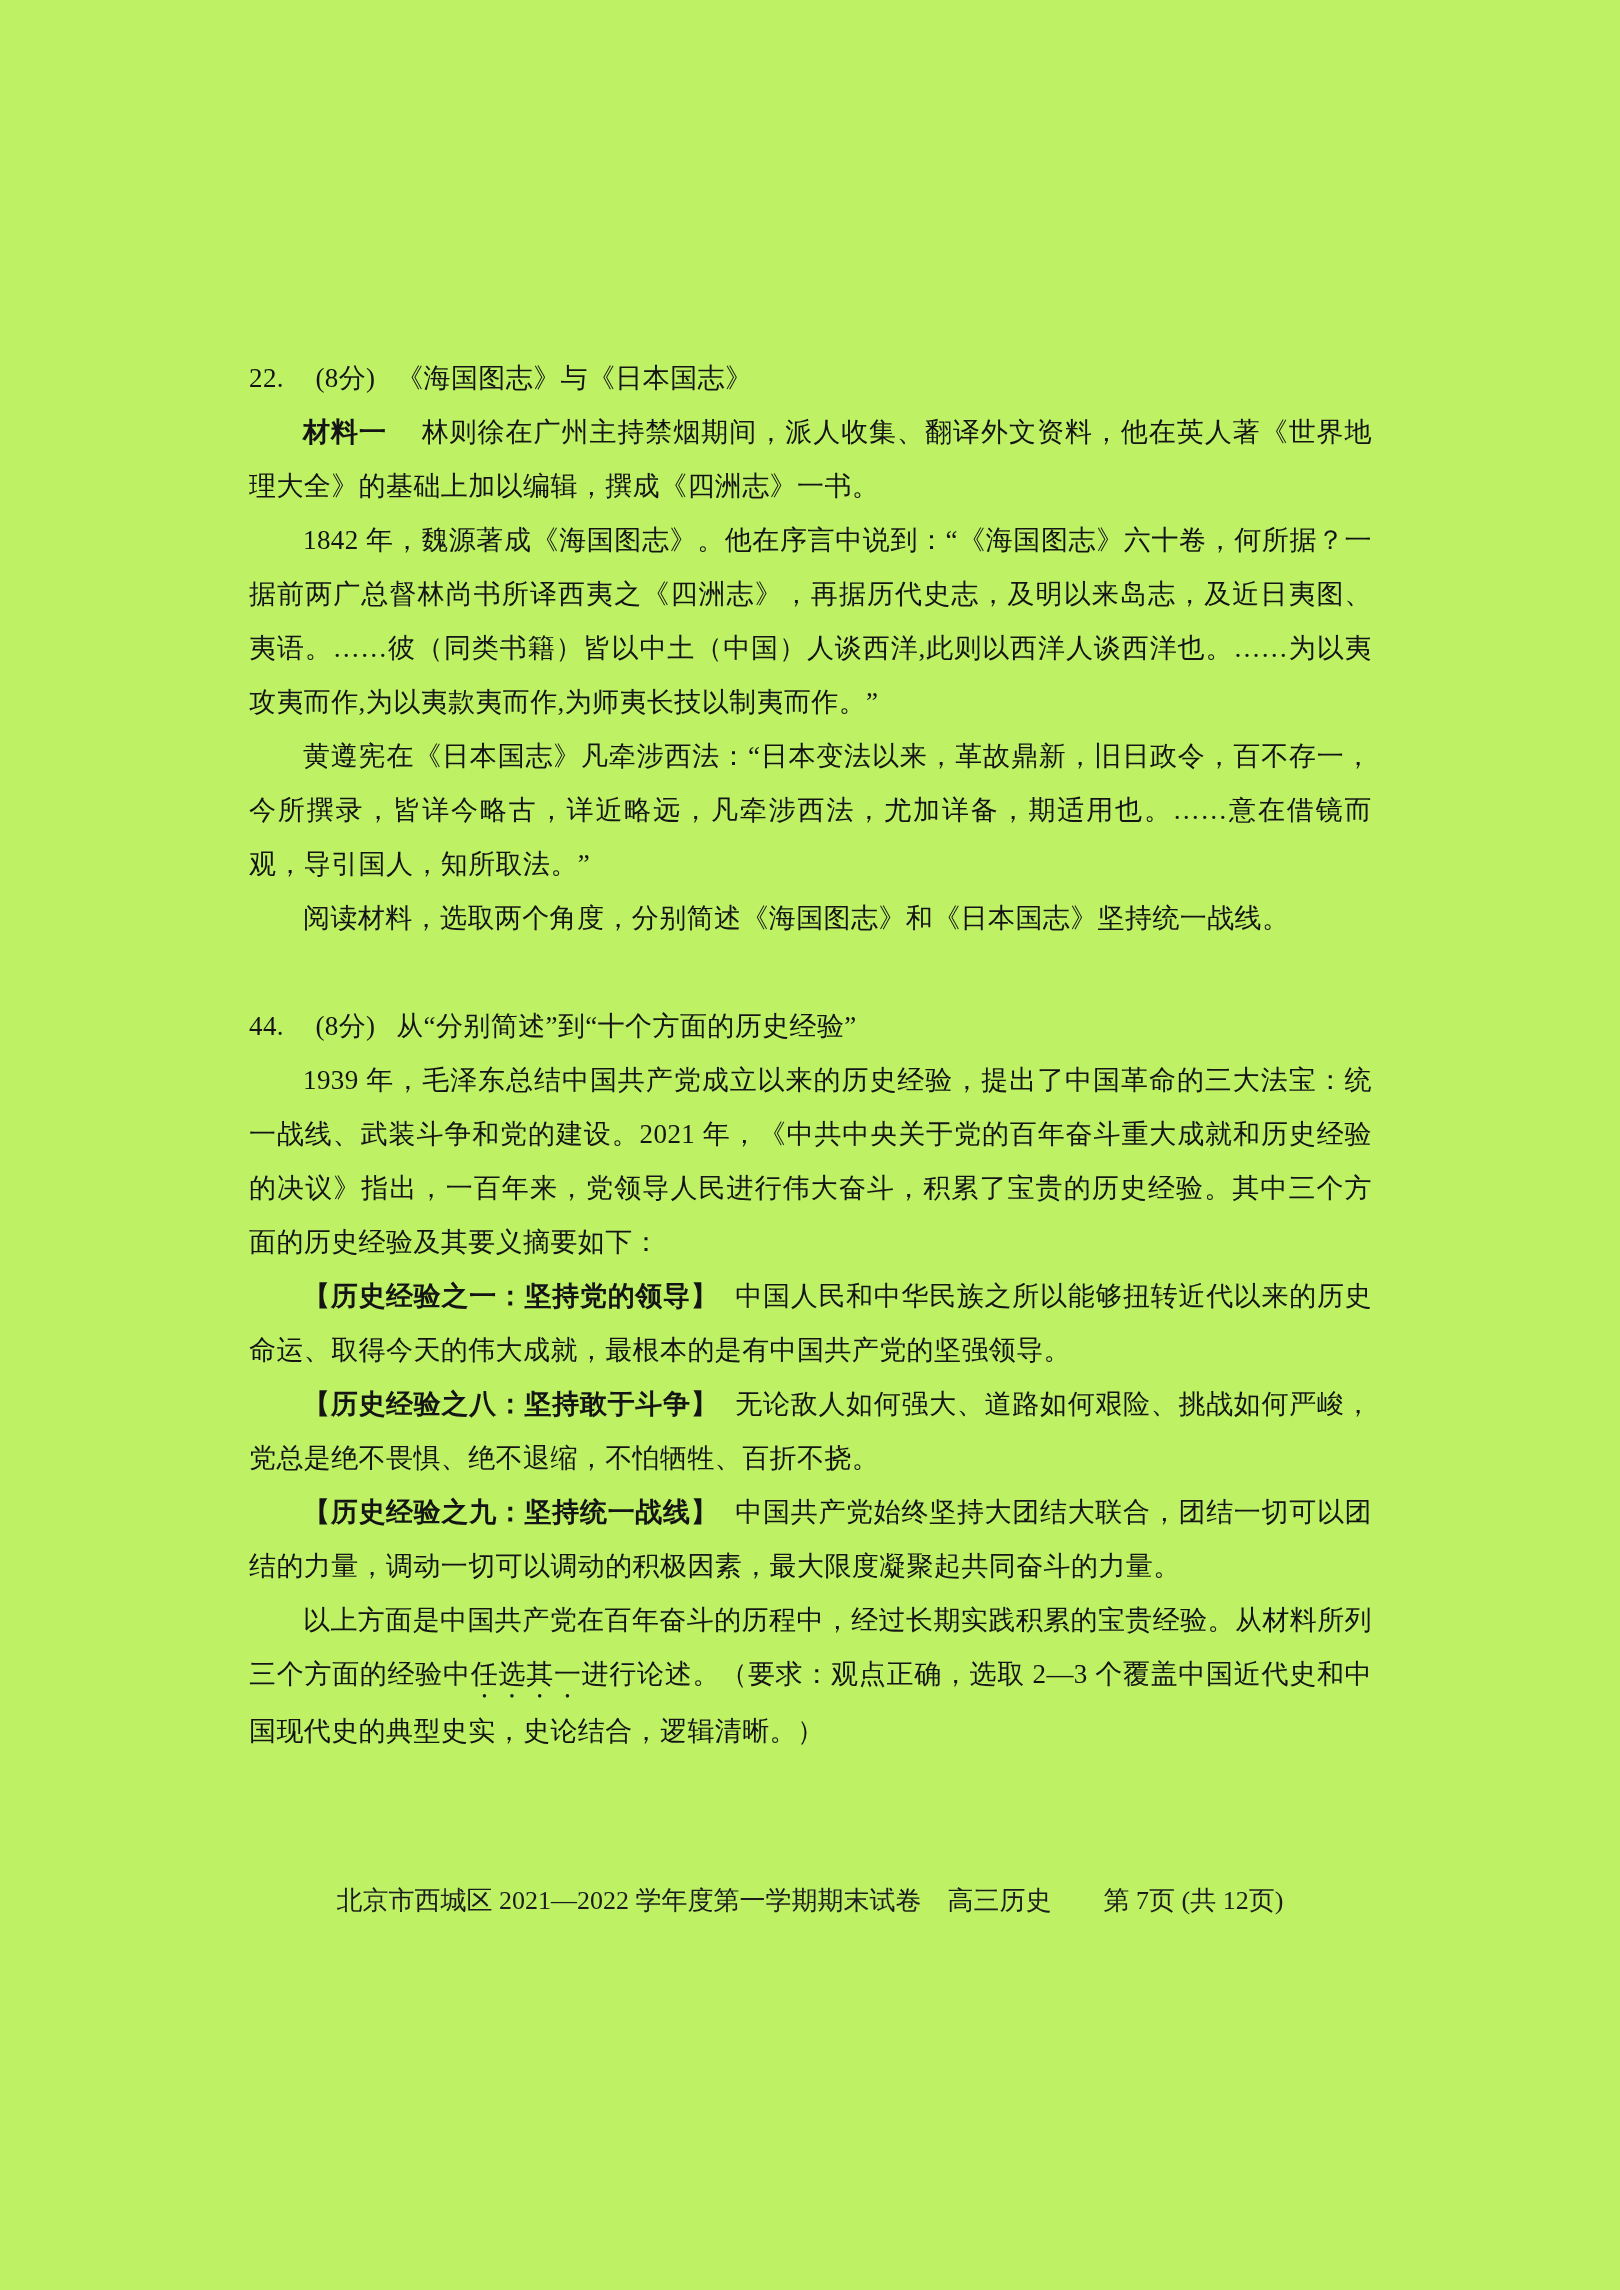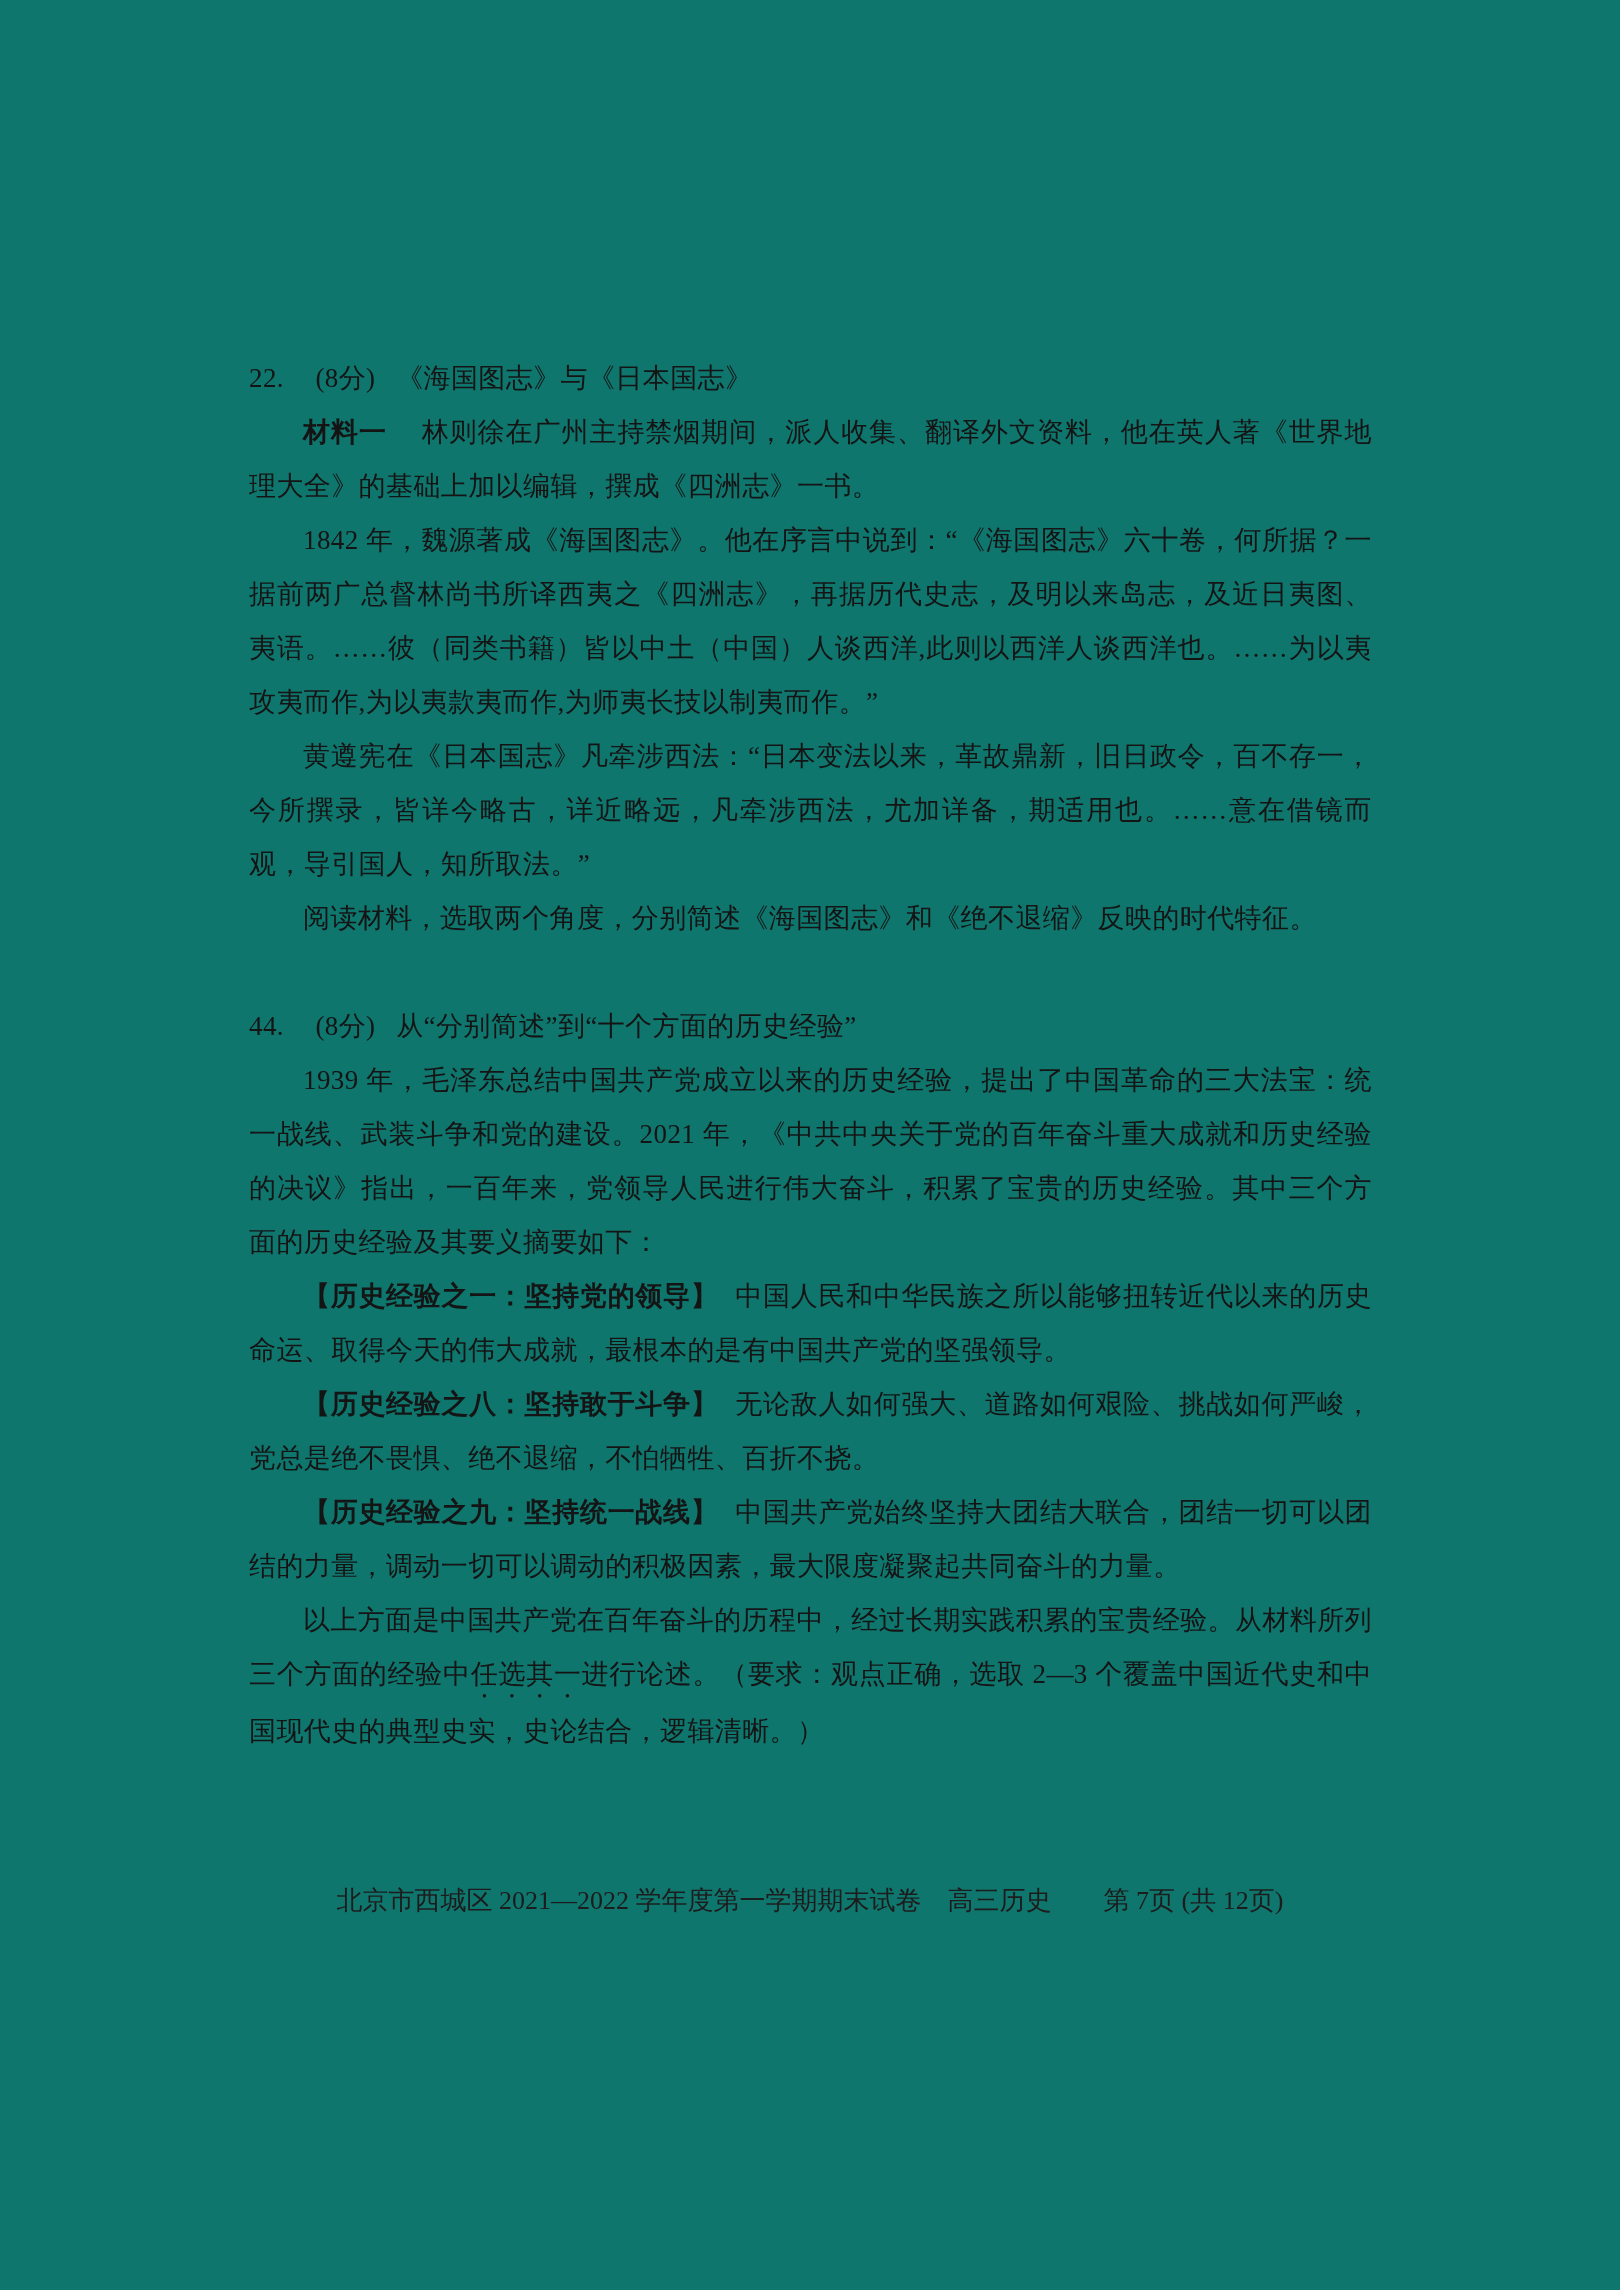--- a/index.html
+++ b/index.html
@@ -1,21 +1,21 @@
 <!DOCTYPE html>
 <html lang="zh" style="font-size:14.3px"><head>
 <meta charset="utf-8">
 <style>
   html,body{margin:0;padding:0;}
   body{
     width:1620px;height:2291px;background:#ffffff;
     font-family:"Liberation Serif","DejaVu Serif",serif;
     color:#141414;
   }
-  .page{position:relative;width:1620px;height:2291px;background:#0f766e;overflow:hidden;}
+  .page{position:relative;width:1620px;height:2291px;background:#bef264;overflow:hidden;}
   .content{
     position:absolute;left:249px;top:351px;width:1123px;
     font-size:27px;line-height:54px;text-align:justify;letter-spacing:0.4px;
   }
   .para{margin:0;text-indent:2em;}
   .qhead{margin:0;text-indent:0;text-align:left;}
   .gap{margin-top:54px;}
   .qnum{margin-right:.9em;}
   .qpts{margin-right:.5em;}
   .mat-label,.exp-label{
@@ -50,21 +50,21 @@
     <p class="para">
       <span class="mat-label">材料一</span>
       <span>林则徐在广州主持禁烟期间，派人收集、翻译外文资料，他在英人著《世界地理大全》的基础上加以编辑，撰成《四洲志》一书。</span>
     </p>
 
     <p class="para">1842 年，魏源著成《海国图志》。他在序言中说到：“《海国图志》六十卷，何所据？一据前两广总督林尚书所译西夷之《四洲志》，再据历代史志，及明以来岛志，及近日夷图、夷语。……彼（同类书籍）皆以中土（中国）人谈西洋,此则以西洋人谈西洋也。……为以夷攻夷而作,为以夷款夷而作,为师夷长技以制夷而作。”</p>
 
 
     <p class="para">黄遵宪在《日本国志》凡牵涉西法：“日本变法以来，革故鼎新，旧日政令，百不存一，今所撰录，皆详今略古，详近略远，凡牵涉西法，尤加详备，期适用也。……意在借镜而观，导引国人，知所取法。”</p>
 
-    <p class="para">阅读材料，选取两个角度，分别简述《海国图志》和《绝不退缩》反映的时代特征。</p>
+    <p class="para">阅读材料，选取两个角度，分别简述《海国图志》和《日本国志》坚持统一战线。</p>
 
     <p class="qhead gap">
       <span class="qnum">44.</span>
       <span class="qpts">(8分)</span>
       <span>从“分别简述”到“十个方面的历史经验”</span>
     </p>
 
     <p class="para">1939 年，毛泽东总结中国共产党成立以来的历史经验，提出了中国革命的三大法宝：统一战线、武装斗争和党的建设。2021 年，《中共中央关于党的百年奋斗重大成就和历史经验的决议》指出，一百年来，党领导人民进行伟大奋斗，积累了宝贵的历史经验。其中三个方面的历史经验及其要义摘要如下：</p>
 
     <p class="para">

